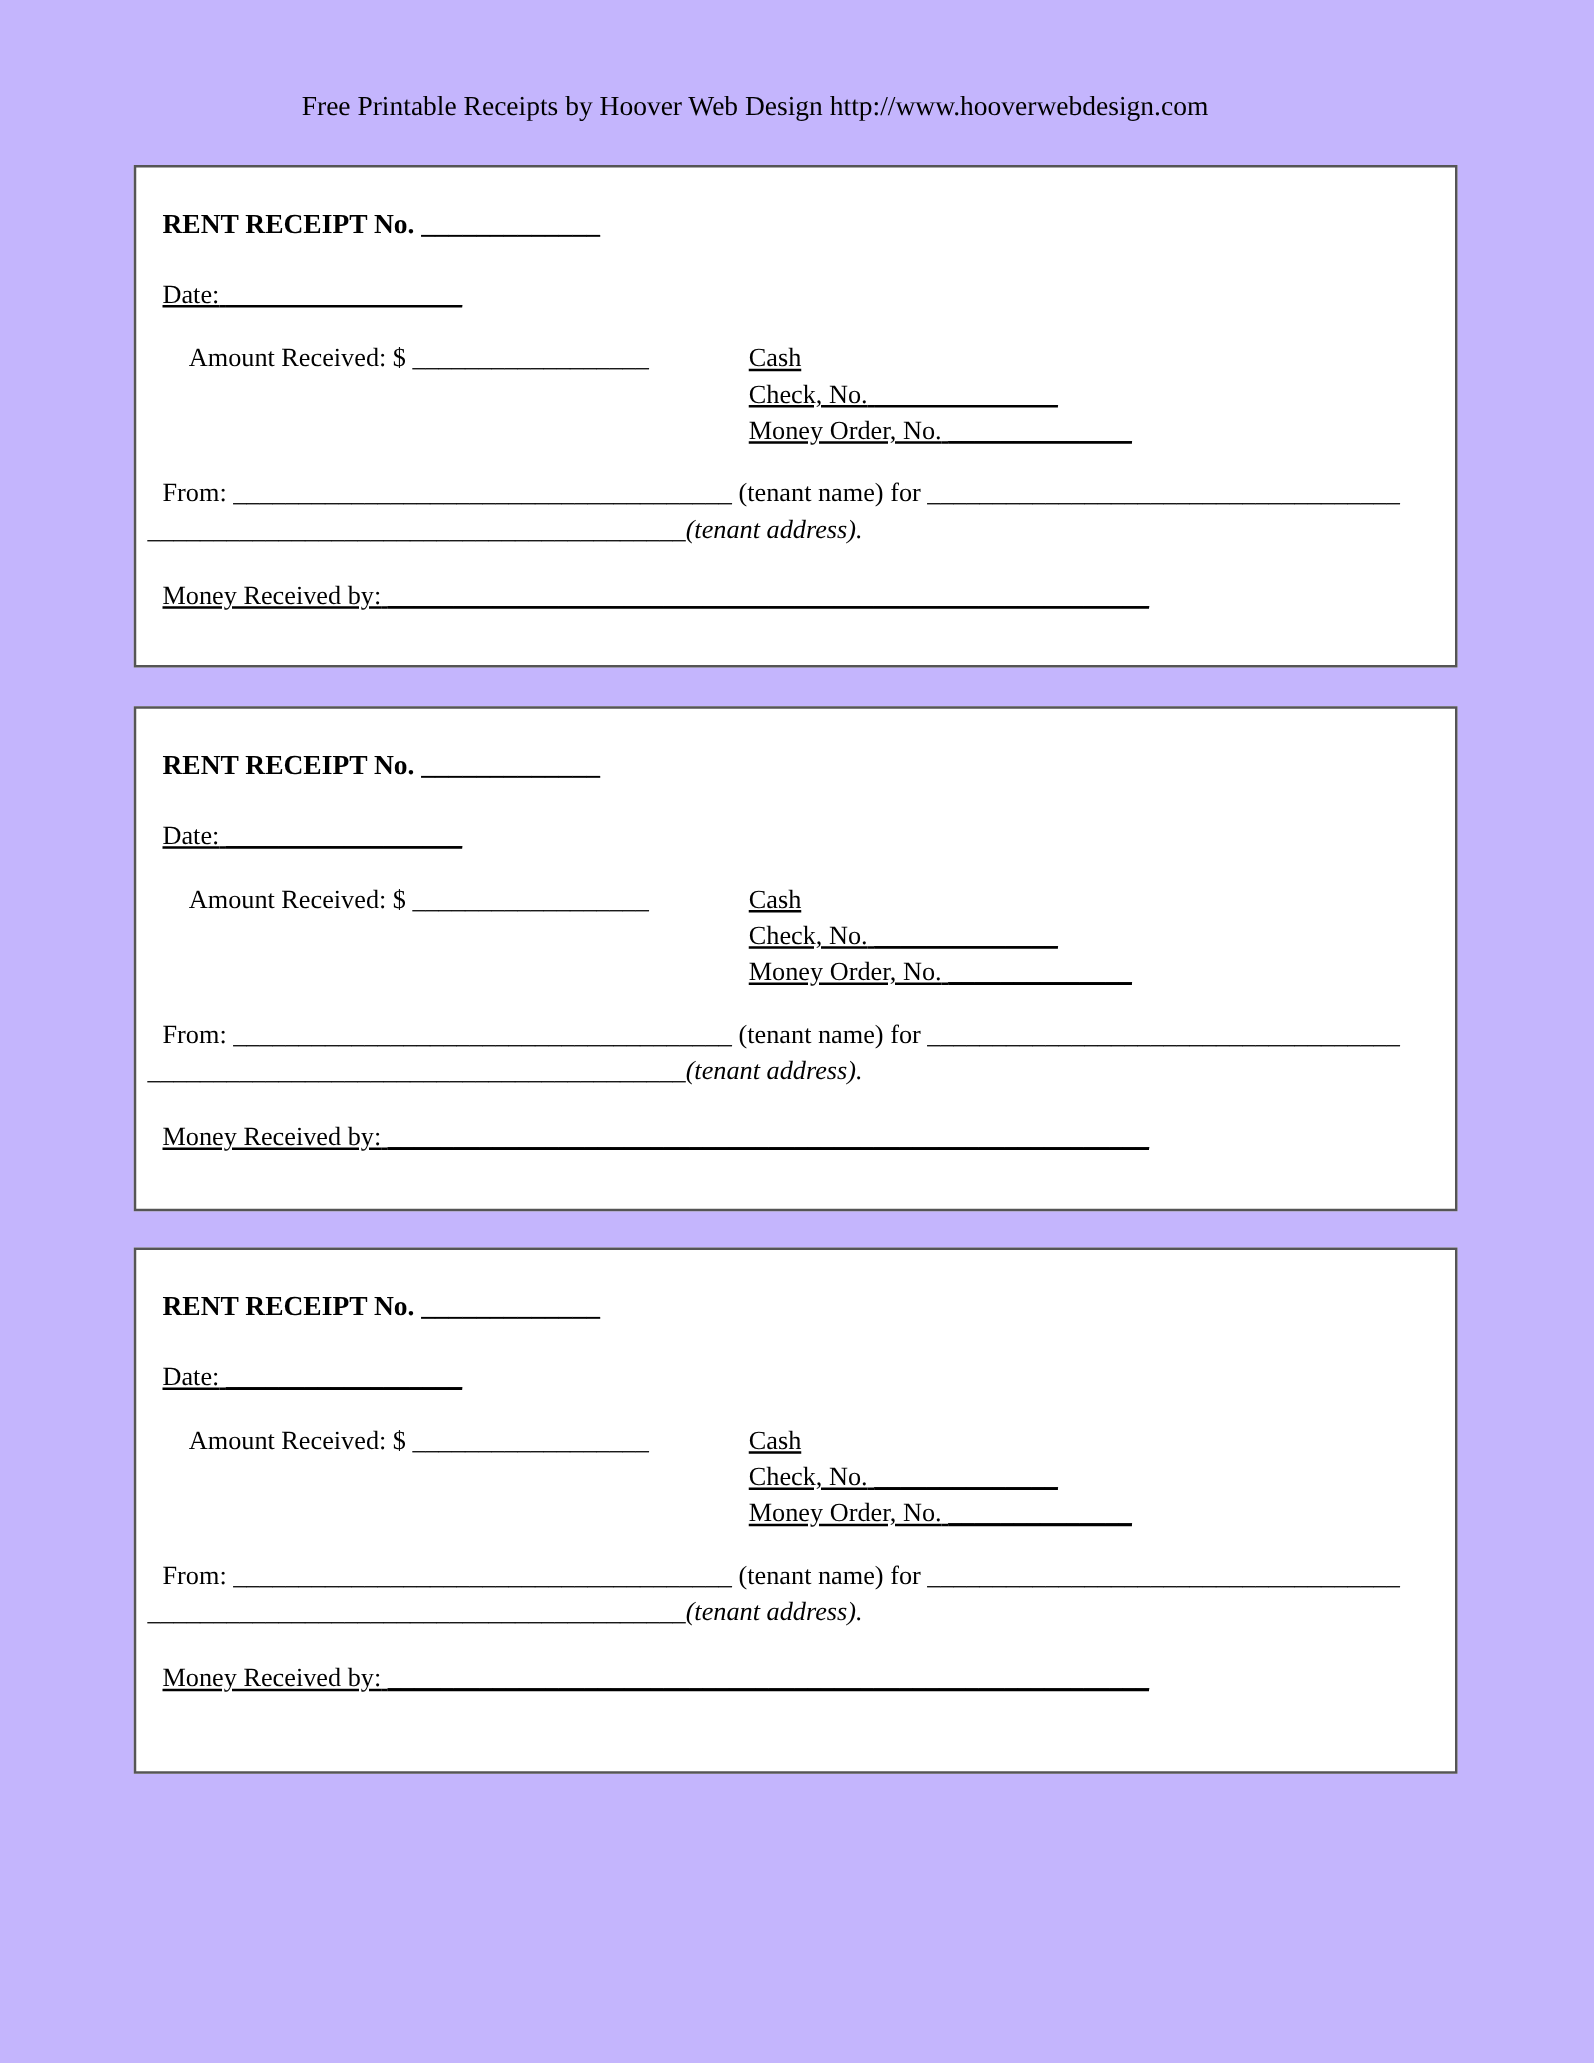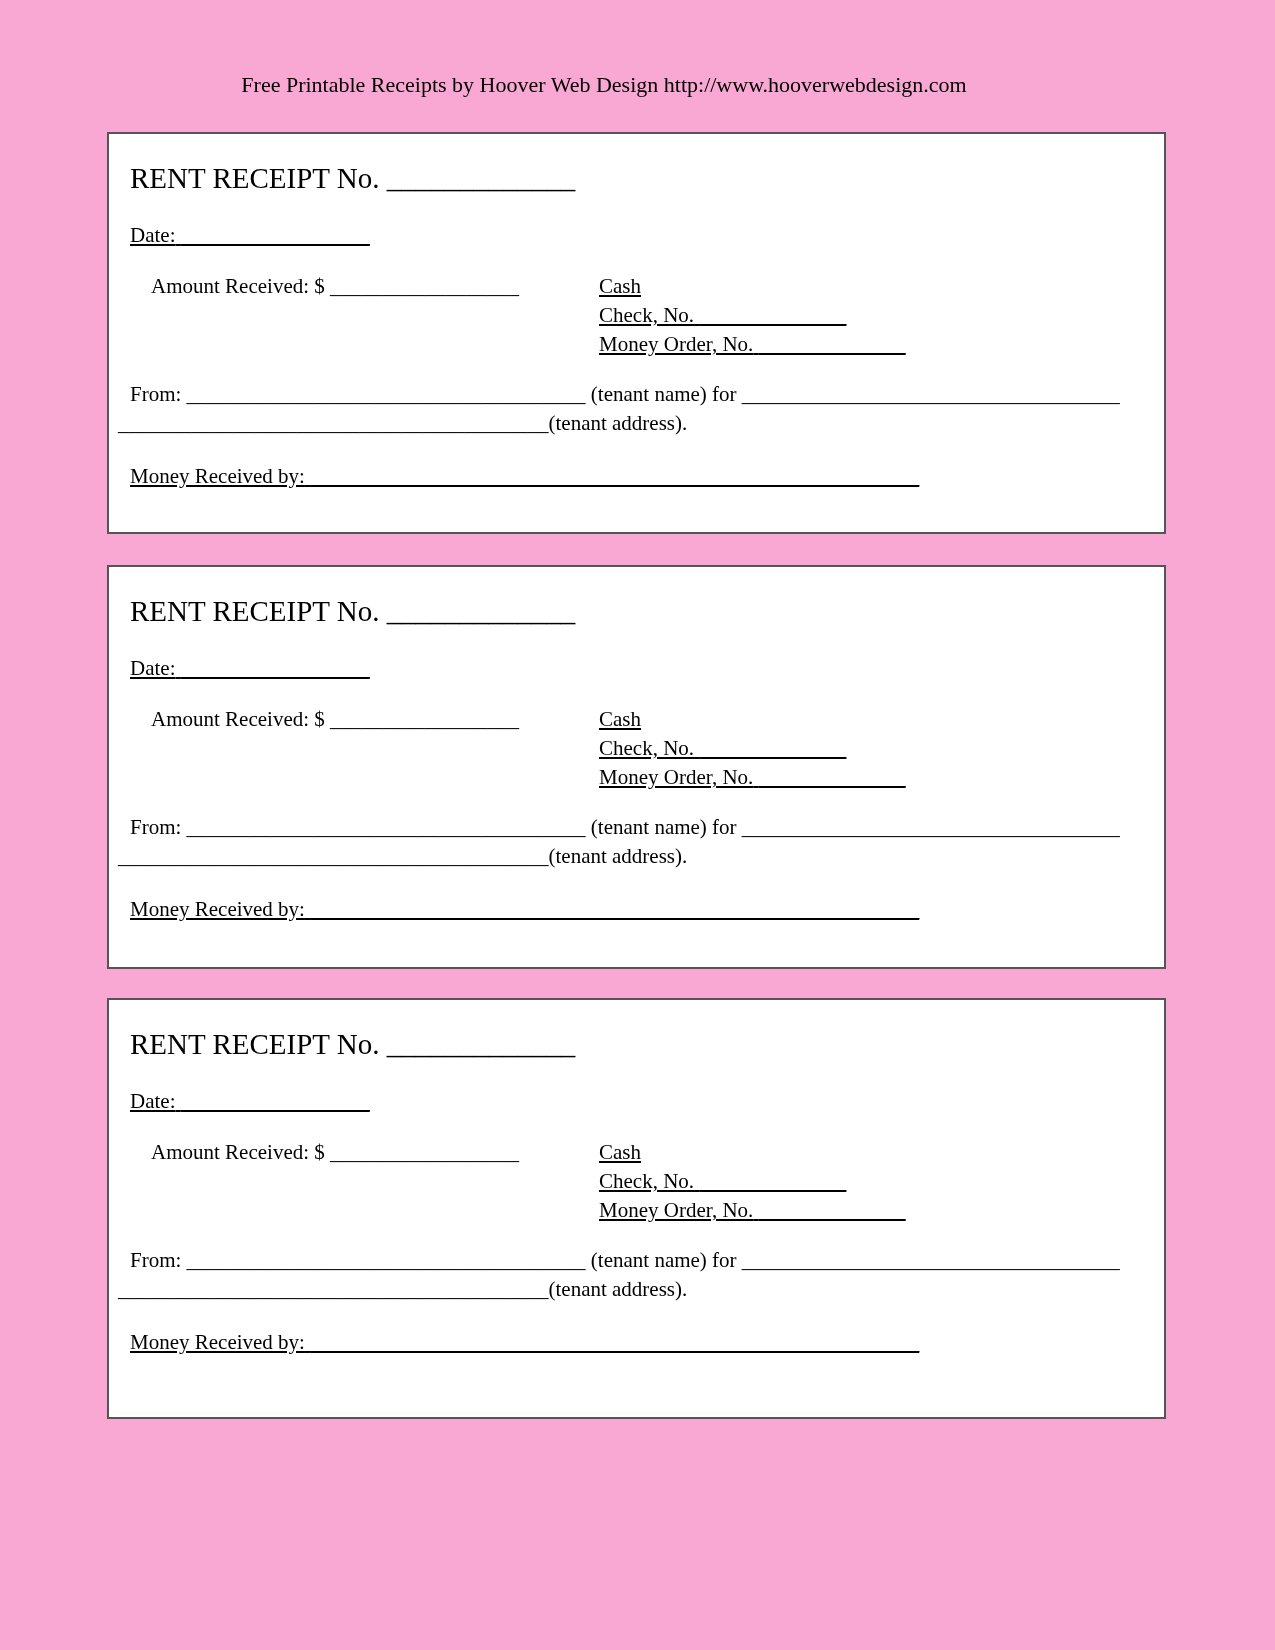--- a/index.html
+++ b/index.html
@@ -1,20 +1,20 @@
 <!DOCTYPE html>
 <html><head>
 <meta charset="utf-8">
 <style>
   html, body { margin: 0; padding: 0; background: #ffffff; }
   .page {
     position: relative;
     width: 1275px;
     height: 1650px;
-    background: #f9a8d4;
+    background: #c4b5fd;
     color: #000000;
     font-family: "Liberation Serif", serif;
     overflow: hidden;
   }
   .site-header {
     position: absolute;
     top: 72px;
     left: 0;
     width: 1208px;
     text-align: center;
@@ -30,34 +30,34 @@
     border: 2px solid #555555;
     padding: 30px 16px 0 21px;
     font-size: 21px;
     background: #ffffff;
   }
   .receipt-box.r1 { top: 132px;  height: 402px; }
   .receipt-box.r2 { top: 565px;  height: 404px; }
   .receipt-box.r3 { top: 998px;  height: 421px; }
 
   .receipt-title {
-    font-weight: normal;
-    font-size: 29px;
+    font-weight: bold;
+    font-size: 22px;
     line-height: 29px;
     white-space: nowrap;
   }
   .row { line-height: 29px; white-space: nowrap; text-decoration: underline; }
   .date-row { margin-top: 28px; }
   .amount-row { display: flex; margin-top: 22px; }
   .amount-cell { flex: 0 0 448px; width: 448px; line-height: 29px; white-space: nowrap; margin-left: 21px; }
   .pay-col { line-height: 29px; }
   .pay-col .row { line-height: 29px; }
   .from-block { margin-top: 21px; line-height: 29px; }
   .from-line1 { white-space: nowrap; }
-  .from-line2 { margin-left: -12px; white-space: nowrap; }
+  .from-line2 { margin-left: -12px; white-space: nowrap; font-style: italic; }
   .received-row { margin-top: 24px; }
   .blank { letter-spacing: 0; }
 </style>
 </head>
 <body>
 
 <div class="page">
 
   <div class="site-header">Free Printable Receipts by Hoover Web Design http://www.hooverwebdesign.com</div>
 

